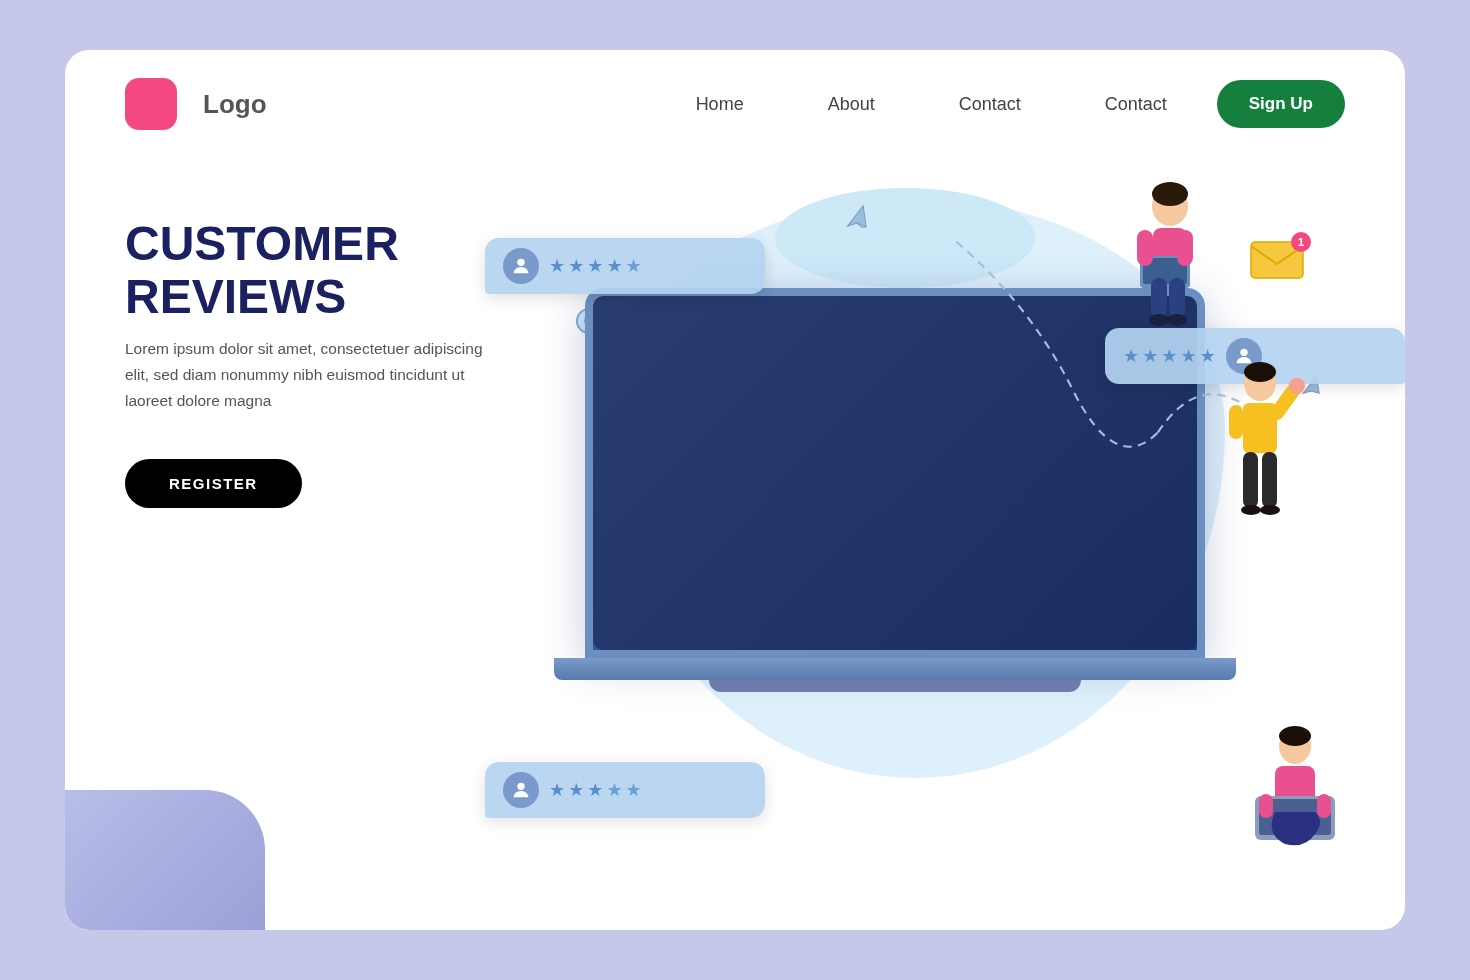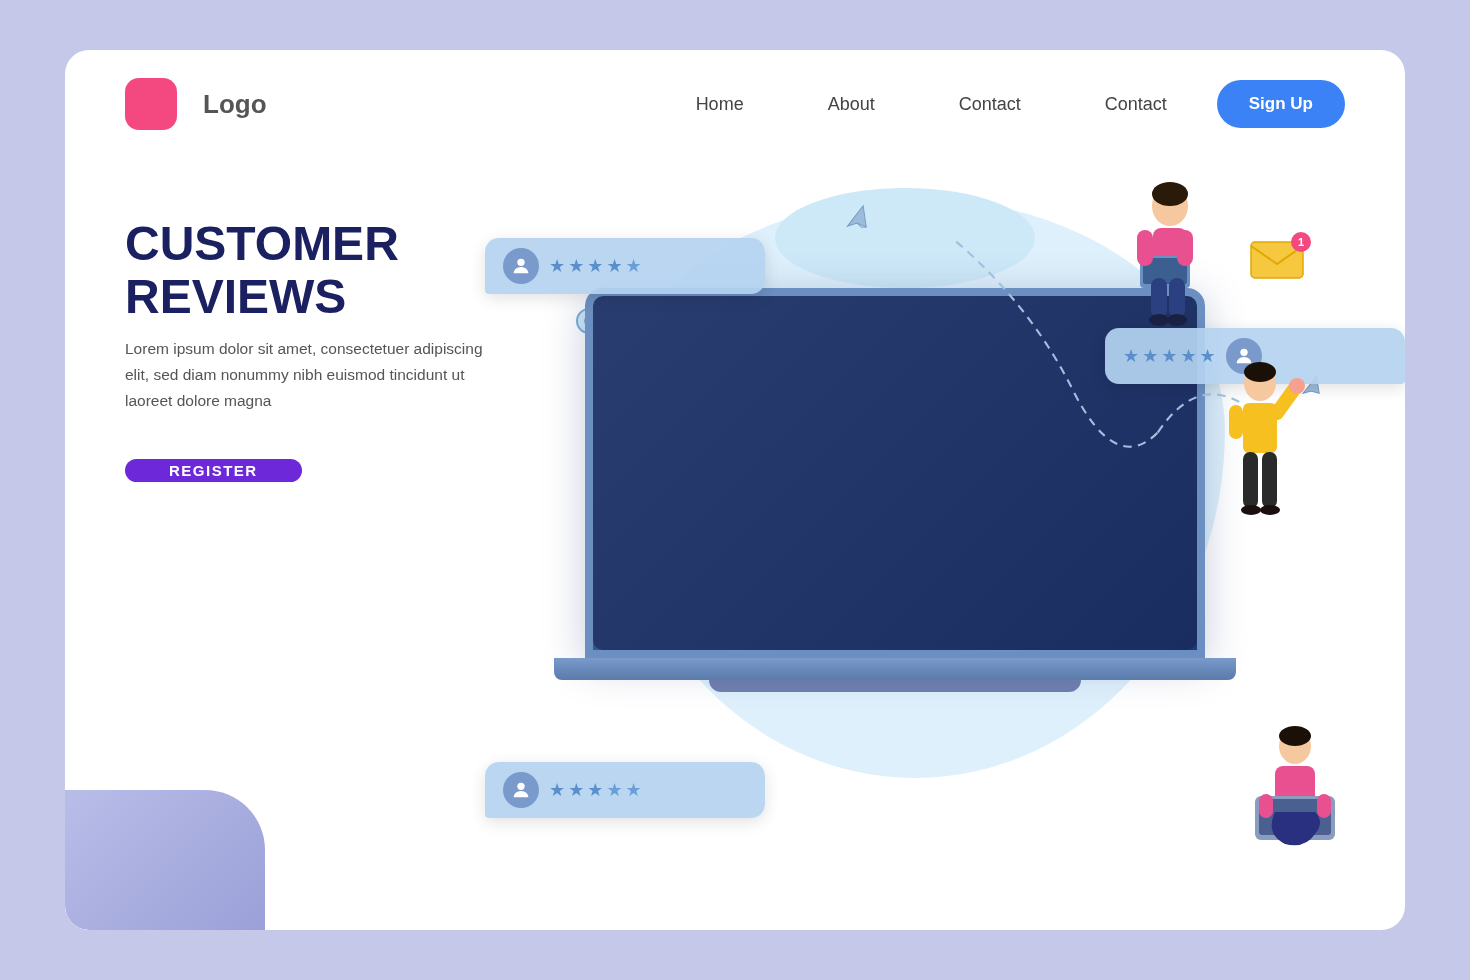--- a/index.html
+++ b/index.html
@@ -65,21 +65,21 @@
       gap: 84px;
       margin-right: 50px;
     }
     .nav-link {
       font-size: 18px;
       color: #444;
       text-decoration: none;
       cursor: pointer;
     }
     .signup-btn {
-      background: #3b82f6;
+      background: #15803d;
       color: #fff;
       border: none;
       border-radius: 30px;
       padding: 14px 32px;
       font-size: 17px;
       font-weight: 600;
       cursor: pointer;
     }
 
     
@@ -112,25 +112,25 @@
       margin-bottom: 28px;
     }
     .hero-desc {
       font-size: 15.5px;
       color: #555;
       line-height: 1.7;
       margin-bottom: 44px;
       max-width: 380px;
     }
     .register-btn {
-      background: #6d28d9;
+      background: #000000;
       color: #fff;
       border: none;
       border-radius: 30px;
-      padding: 3px 44px;
+      padding: 16px 44px;
       font-size: 15px;
       font-weight: 700;
       letter-spacing: 1.5px;
       cursor: pointer;
       text-transform: uppercase;
     }
 
     
     .hero-right {
       flex: 1;

